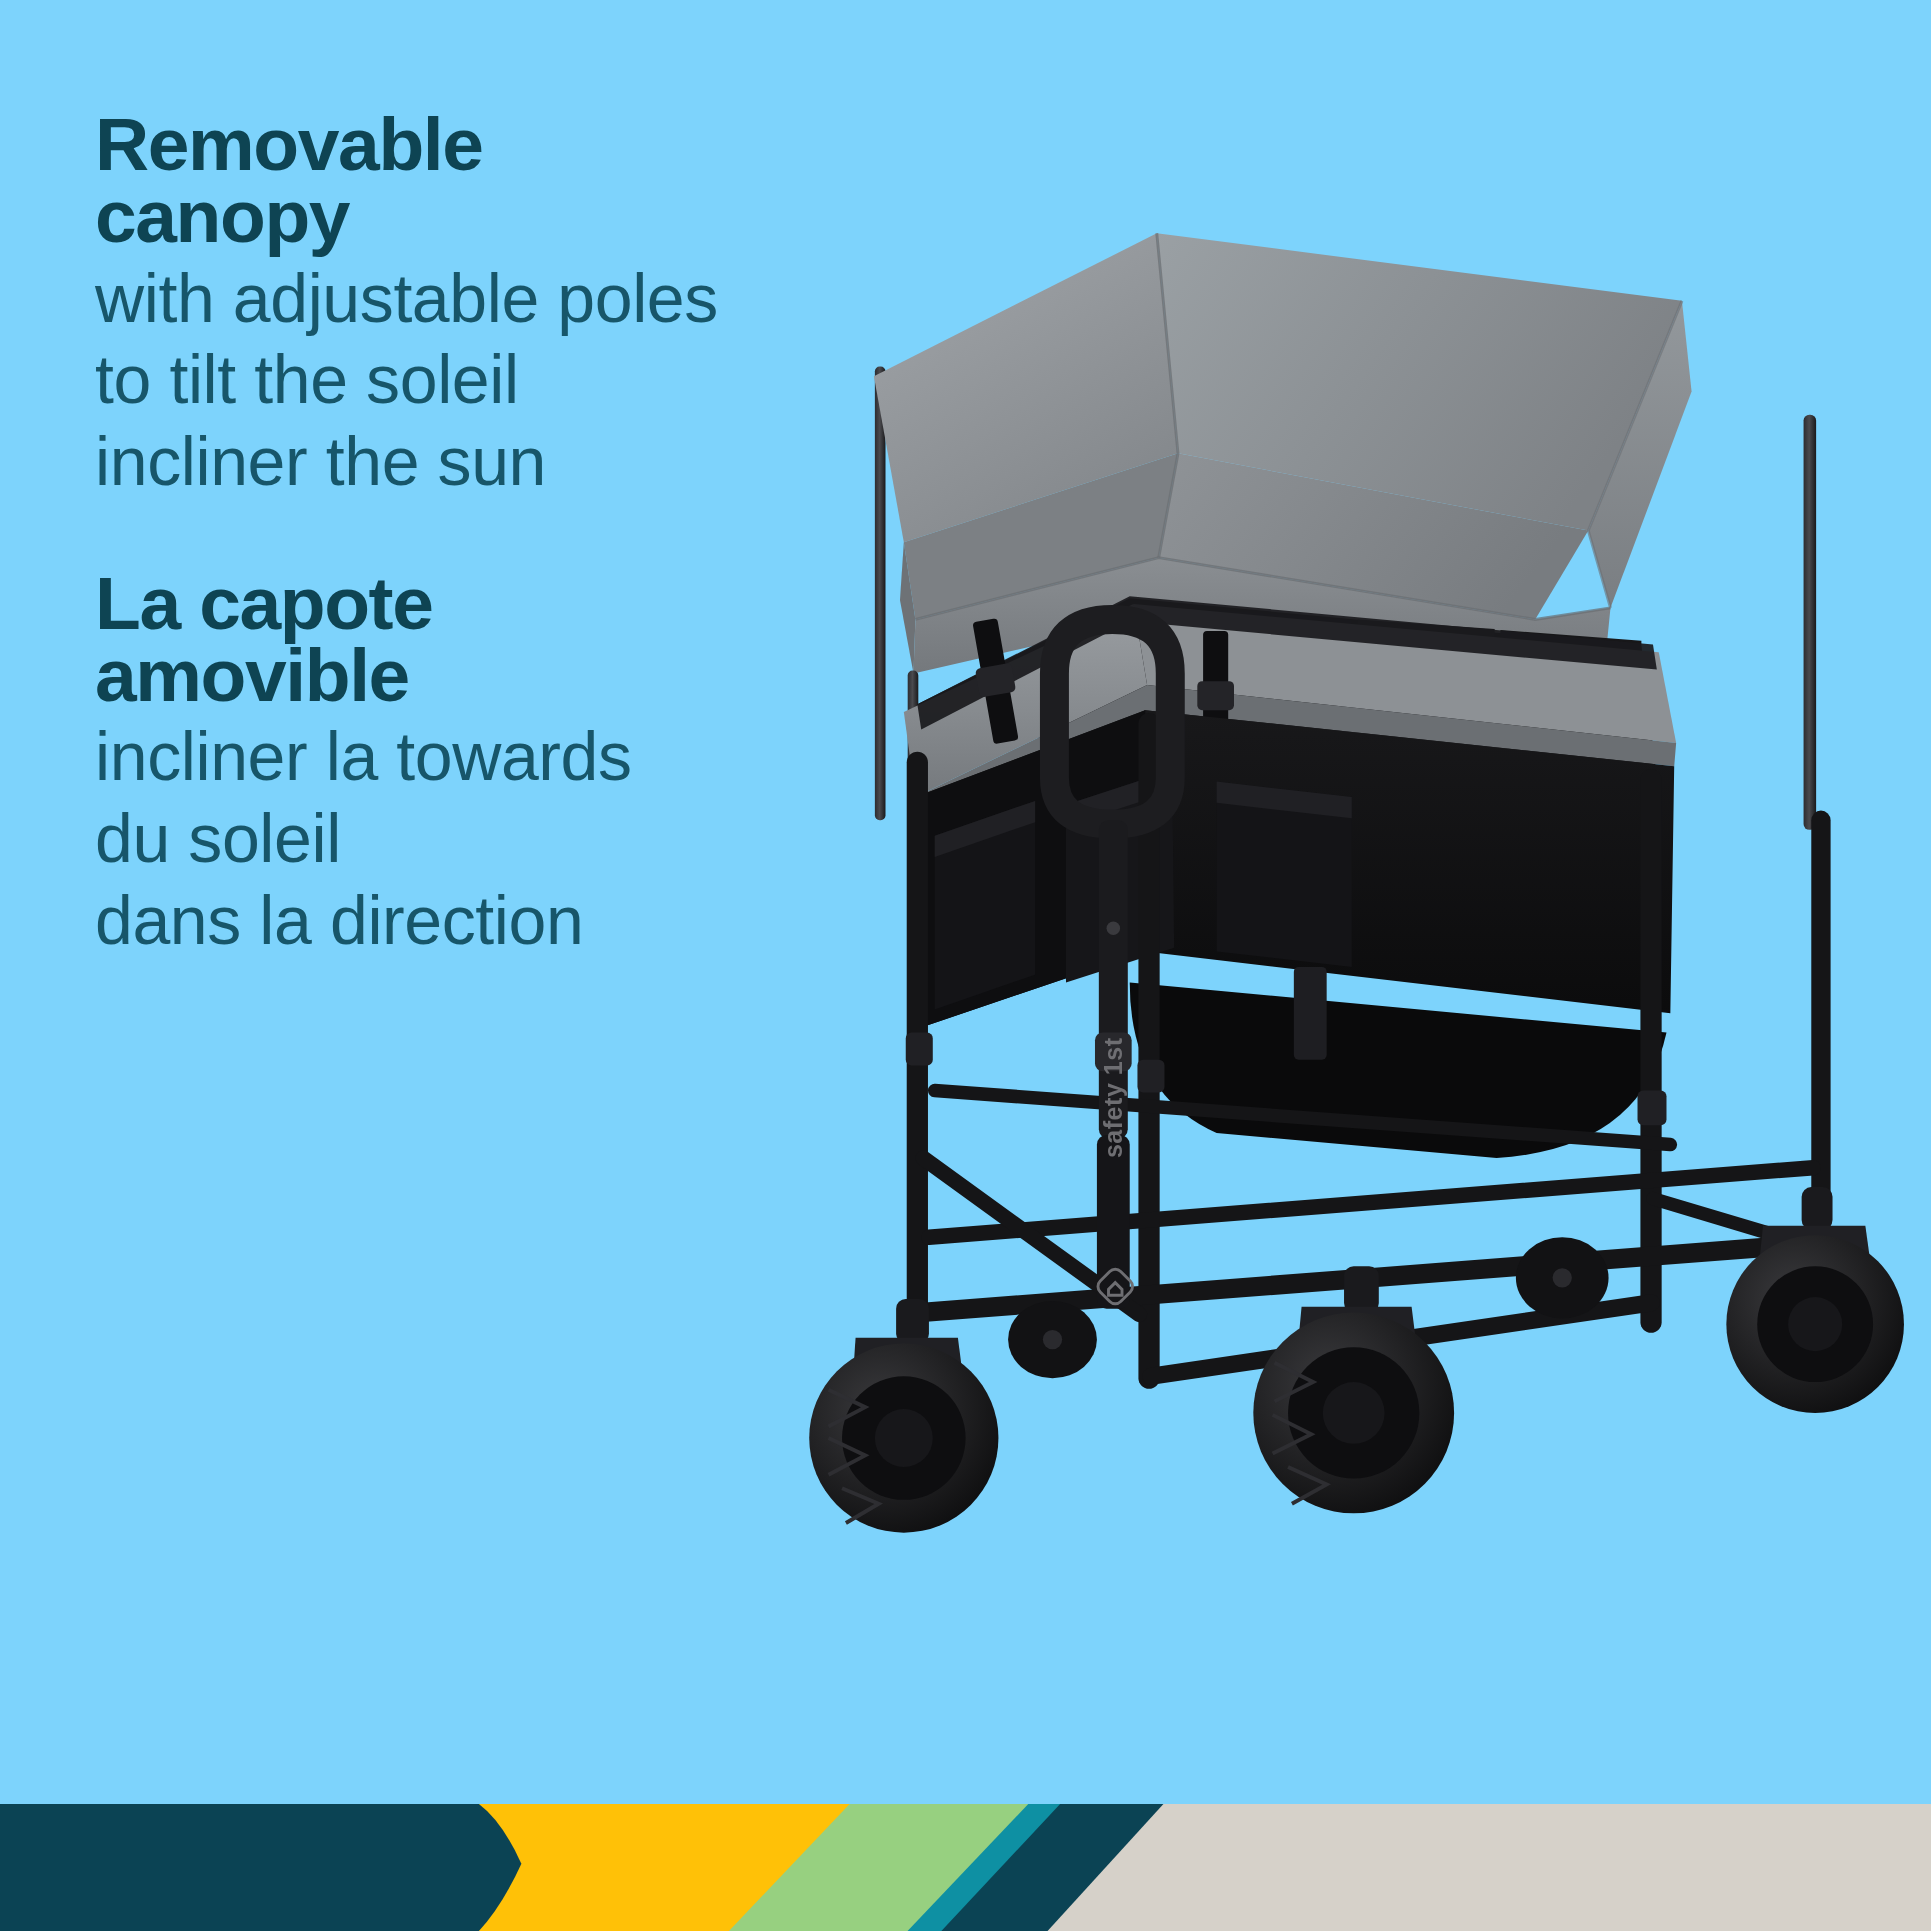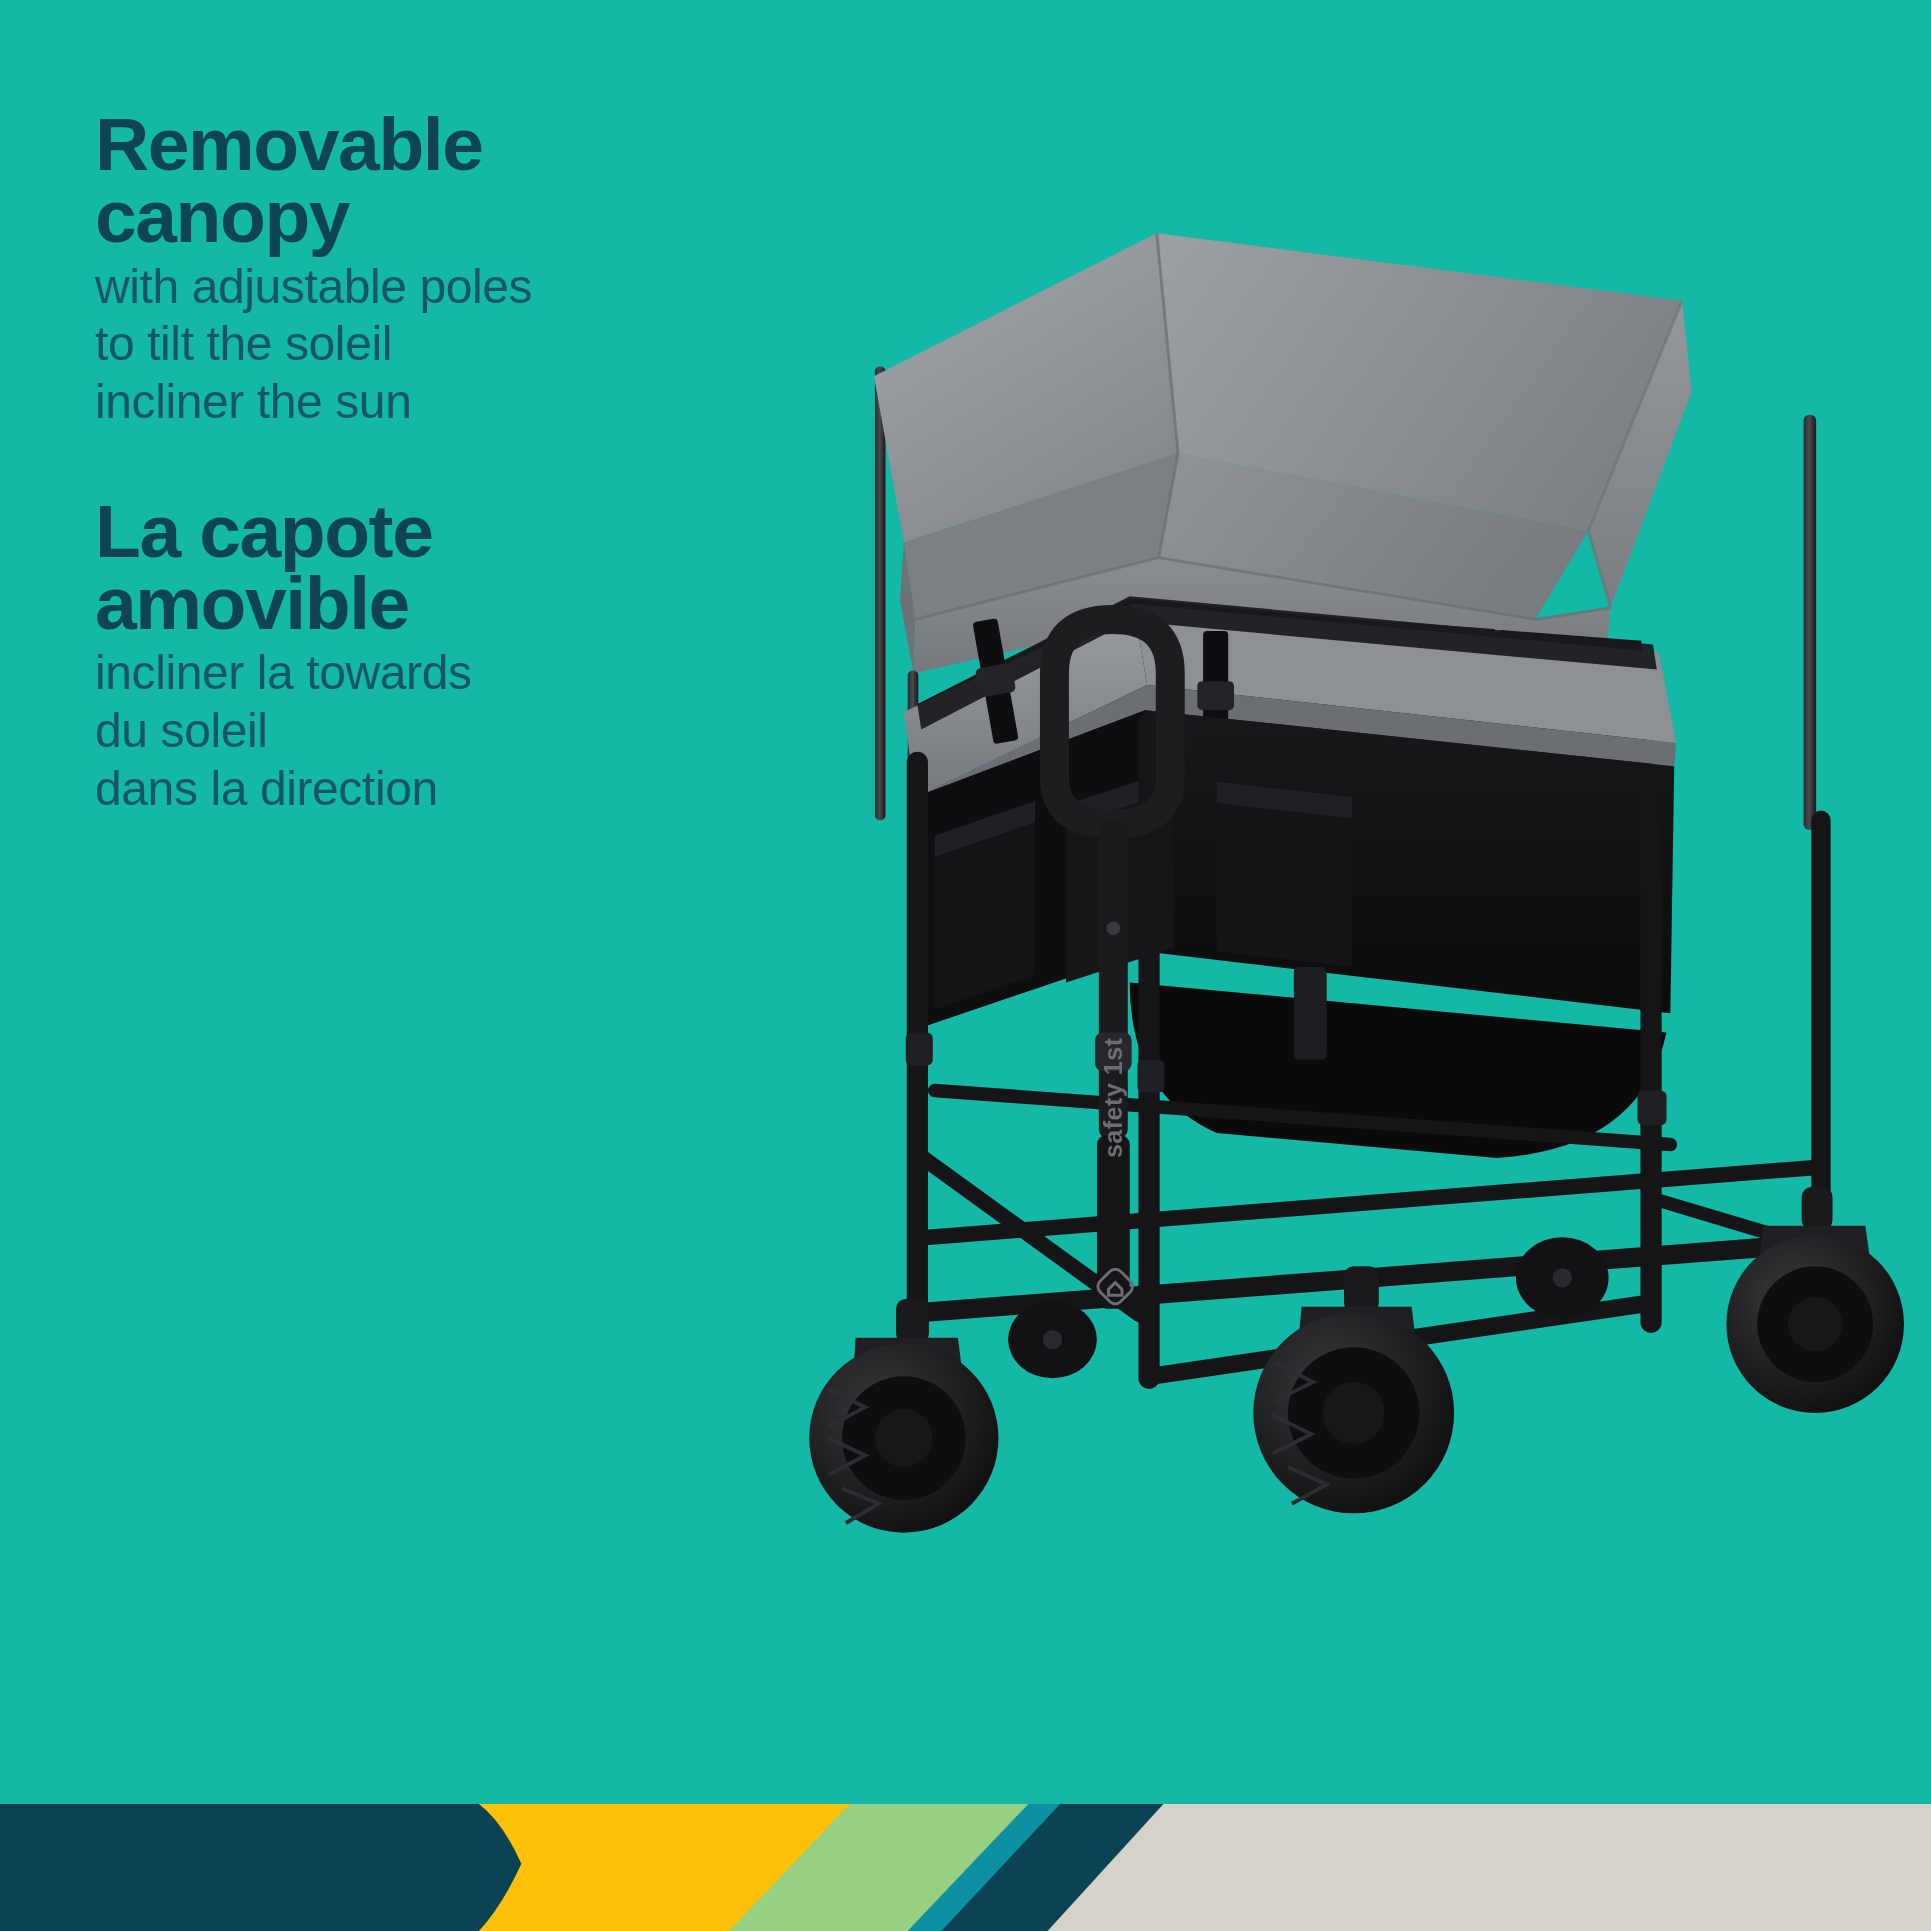--- a/index.html
+++ b/index.html
@@ -8,21 +8,21 @@
     padding: 0;
     background: #ffffff;
   }
   body {
     font-family: "Liberation Sans", sans-serif;
   }
   #page {
     position: relative;
     width: 1931px;
     height: 1931px;
-    background: #14b8a6;
+    background: #7dd3fc;
     overflow: hidden;
   }
 
   
   .copy-panel {
     position: absolute;
     left: 95px;
     top: 108px;
     width: 618px;
   }
@@ -35,21 +35,21 @@
     color: #0E4453;
     margin: 0 0 5.8px 0;
   }
   .headline.fr {
     margin-top: 64px;
     width: 454px;
   }
   .subcopy {
     font-family: "Liberation Sans", sans-serif;
     font-weight: normal;
-    font-size: 48px;
+    font-size: 68px;
     line-height: 1.20;
     letter-spacing: -0.4px;
     color: #17566A;
     margin: 3.9px 0 0 0;
   }
   .subcopy .ln { display: block; white-space: pre; }
 
   
   .product-stage {
     position: absolute;

